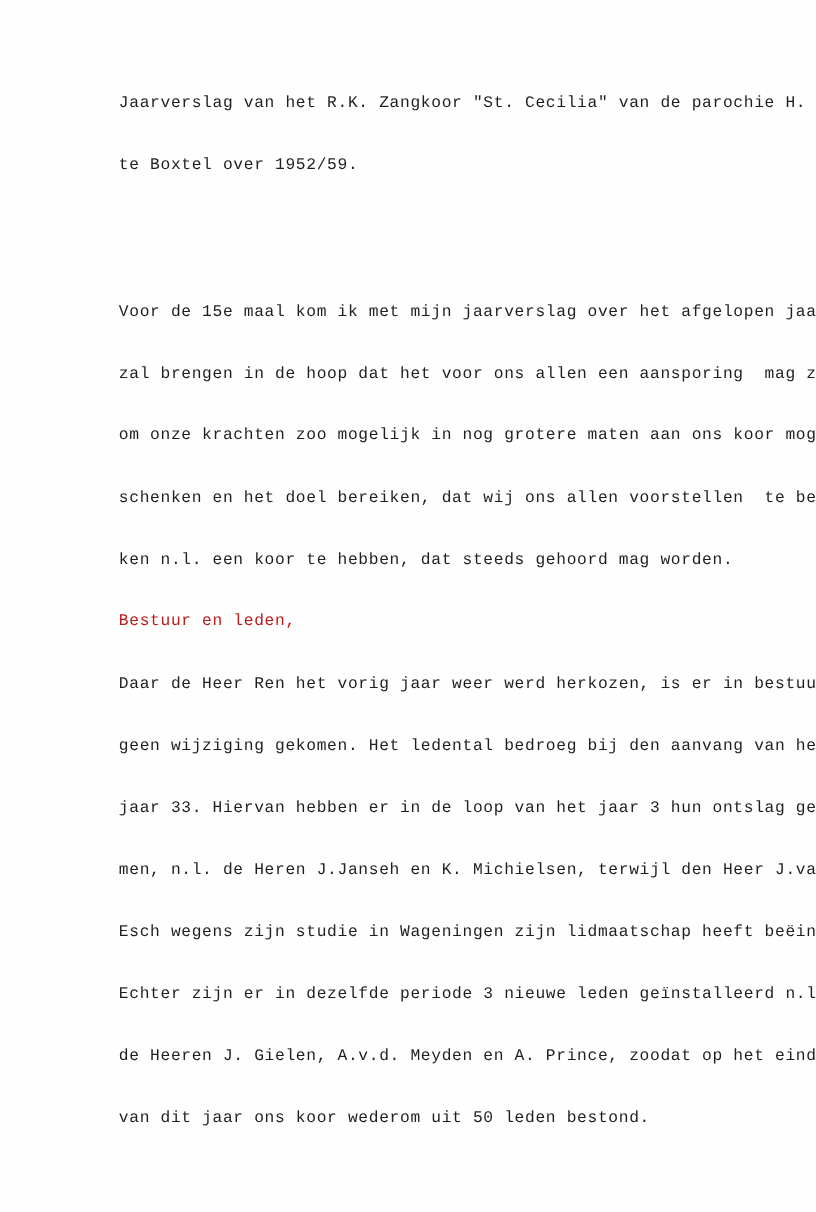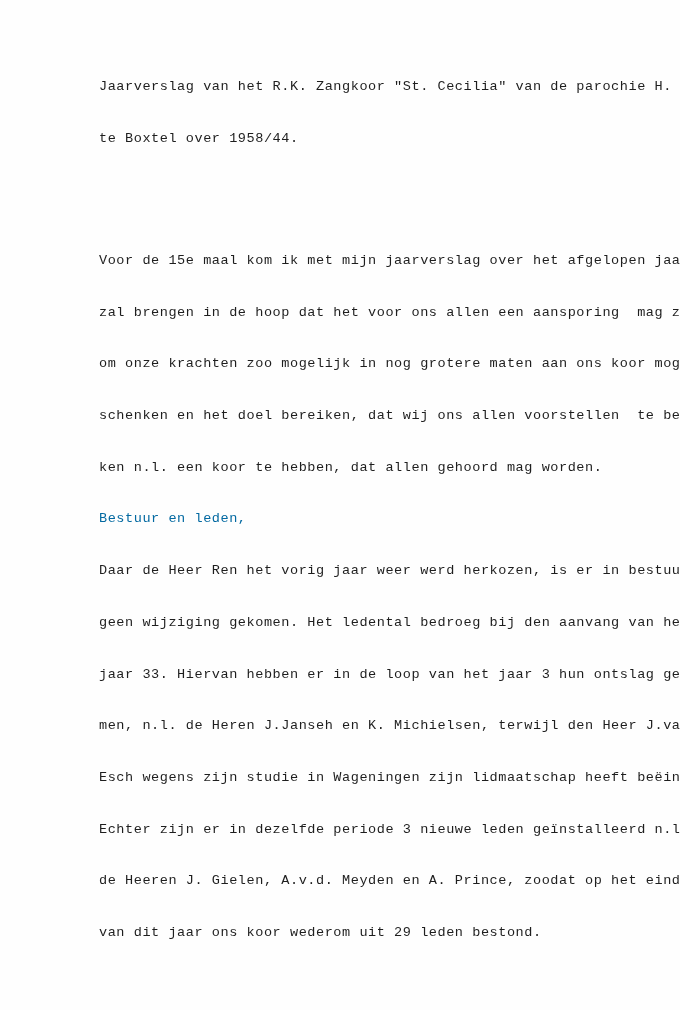--- a/index.html
+++ b/index.html
@@ -37,47 +37,47 @@
       line-height: 21.7px;
     }
     .title-block .line {
       height: 22px;
       line-height: 22px;
     }
     .title-block {
       margin-bottom: 10px;
     }
     .heading {
-      color: #0369a1;
+      color: #b91c1c;
     }
   </style>
 </head>
 <body>
 
 <div class="page">
   <div class="doc">
     <div class="title-block">
       <span class="line">Jaarverslag van het R.K. Zangkoor "St. Cecilia" van de parochie H. Hart-</span>
-      <span class="line">te Boxtel over 1958/44.</span>
+      <span class="line">te Boxtel over 1952/59.</span>
     </div>
     <div class="body-block">
       <span class="line">Voor de 15e maal kom ik met mijn jaarverslag over het afgelopen jaar,</span>
       <span class="line">zal brengen in de hoop dat het voor ons allen een aansporing  mag zijn</span>
       <span class="line">om onze krachten zoo mogelijk in nog grotere maten aan ons koor mogen</span>
       <span class="line">schenken en het doel bereiken, dat wij ons allen voorstellen  te berei-</span>
-      <span class="line">ken n.l. een koor te hebben, dat allen gehoord mag worden.</span>
+      <span class="line">ken n.l. een koor te hebben, dat steeds gehoord mag worden.</span>
       <span class="line heading">Bestuur en leden,</span>
       <span class="line">Daar de Heer Ren het vorig jaar weer werd herkozen, is er in bestuur</span>
       <span class="line">geen wijziging gekomen. Het ledental bedroeg bij den aanvang van het</span>
       <span class="line">jaar 33. Hiervan hebben er in de loop van het jaar 3 hun ontslag geno-</span>
       <span class="line">men, n.l. de Heren J.Janseh en K. Michielsen, terwijl den Heer J.van</span>
       <span class="line">Esch wegens zijn studie in Wageningen zijn lidmaatschap heeft beëindigd.</span>
       <span class="line">Echter zijn er in dezelfde periode 3 nieuwe leden geïnstalleerd n.l.</span>
       <span class="line">de Heeren J. Gielen, A.v.d. Meyden en A. Prince, zoodat op het einde</span>
-      <span class="line">van dit jaar ons koor wederom uit 29 leden bestond.</span>
+      <span class="line">van dit jaar ons koor wederom uit 50 leden bestond.</span>
       
       
       
       
       
       
       
       
       
       

